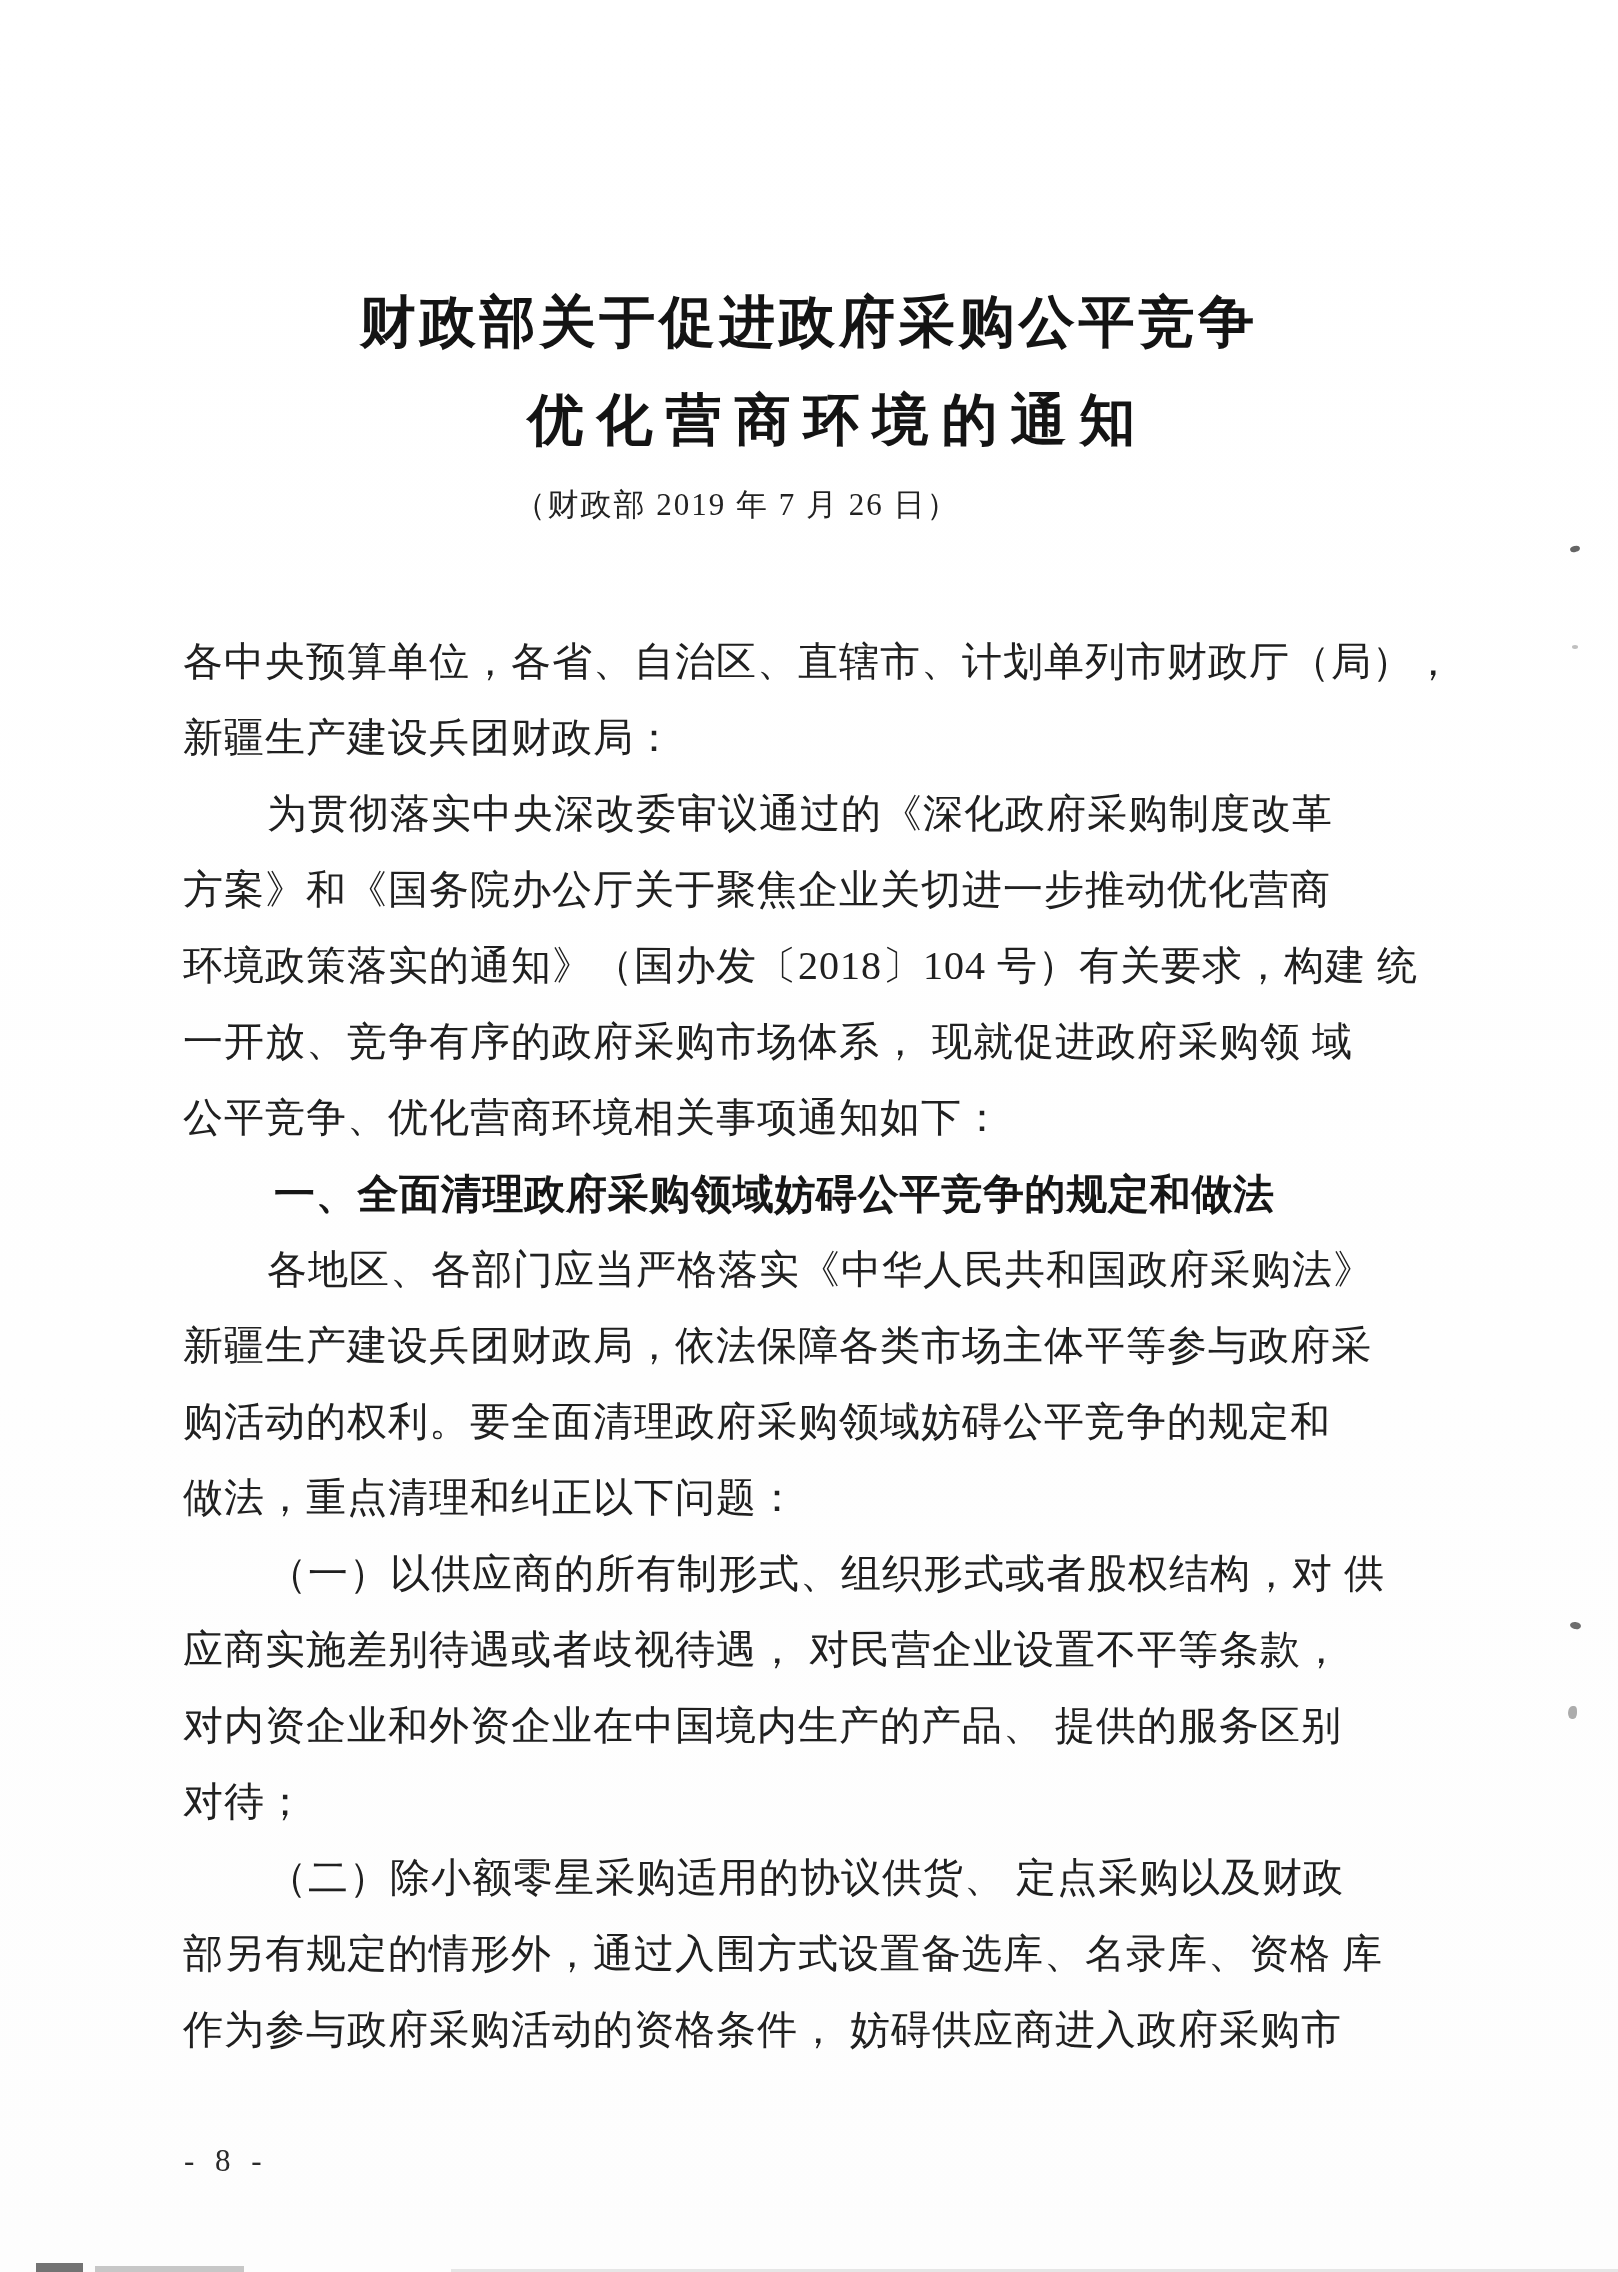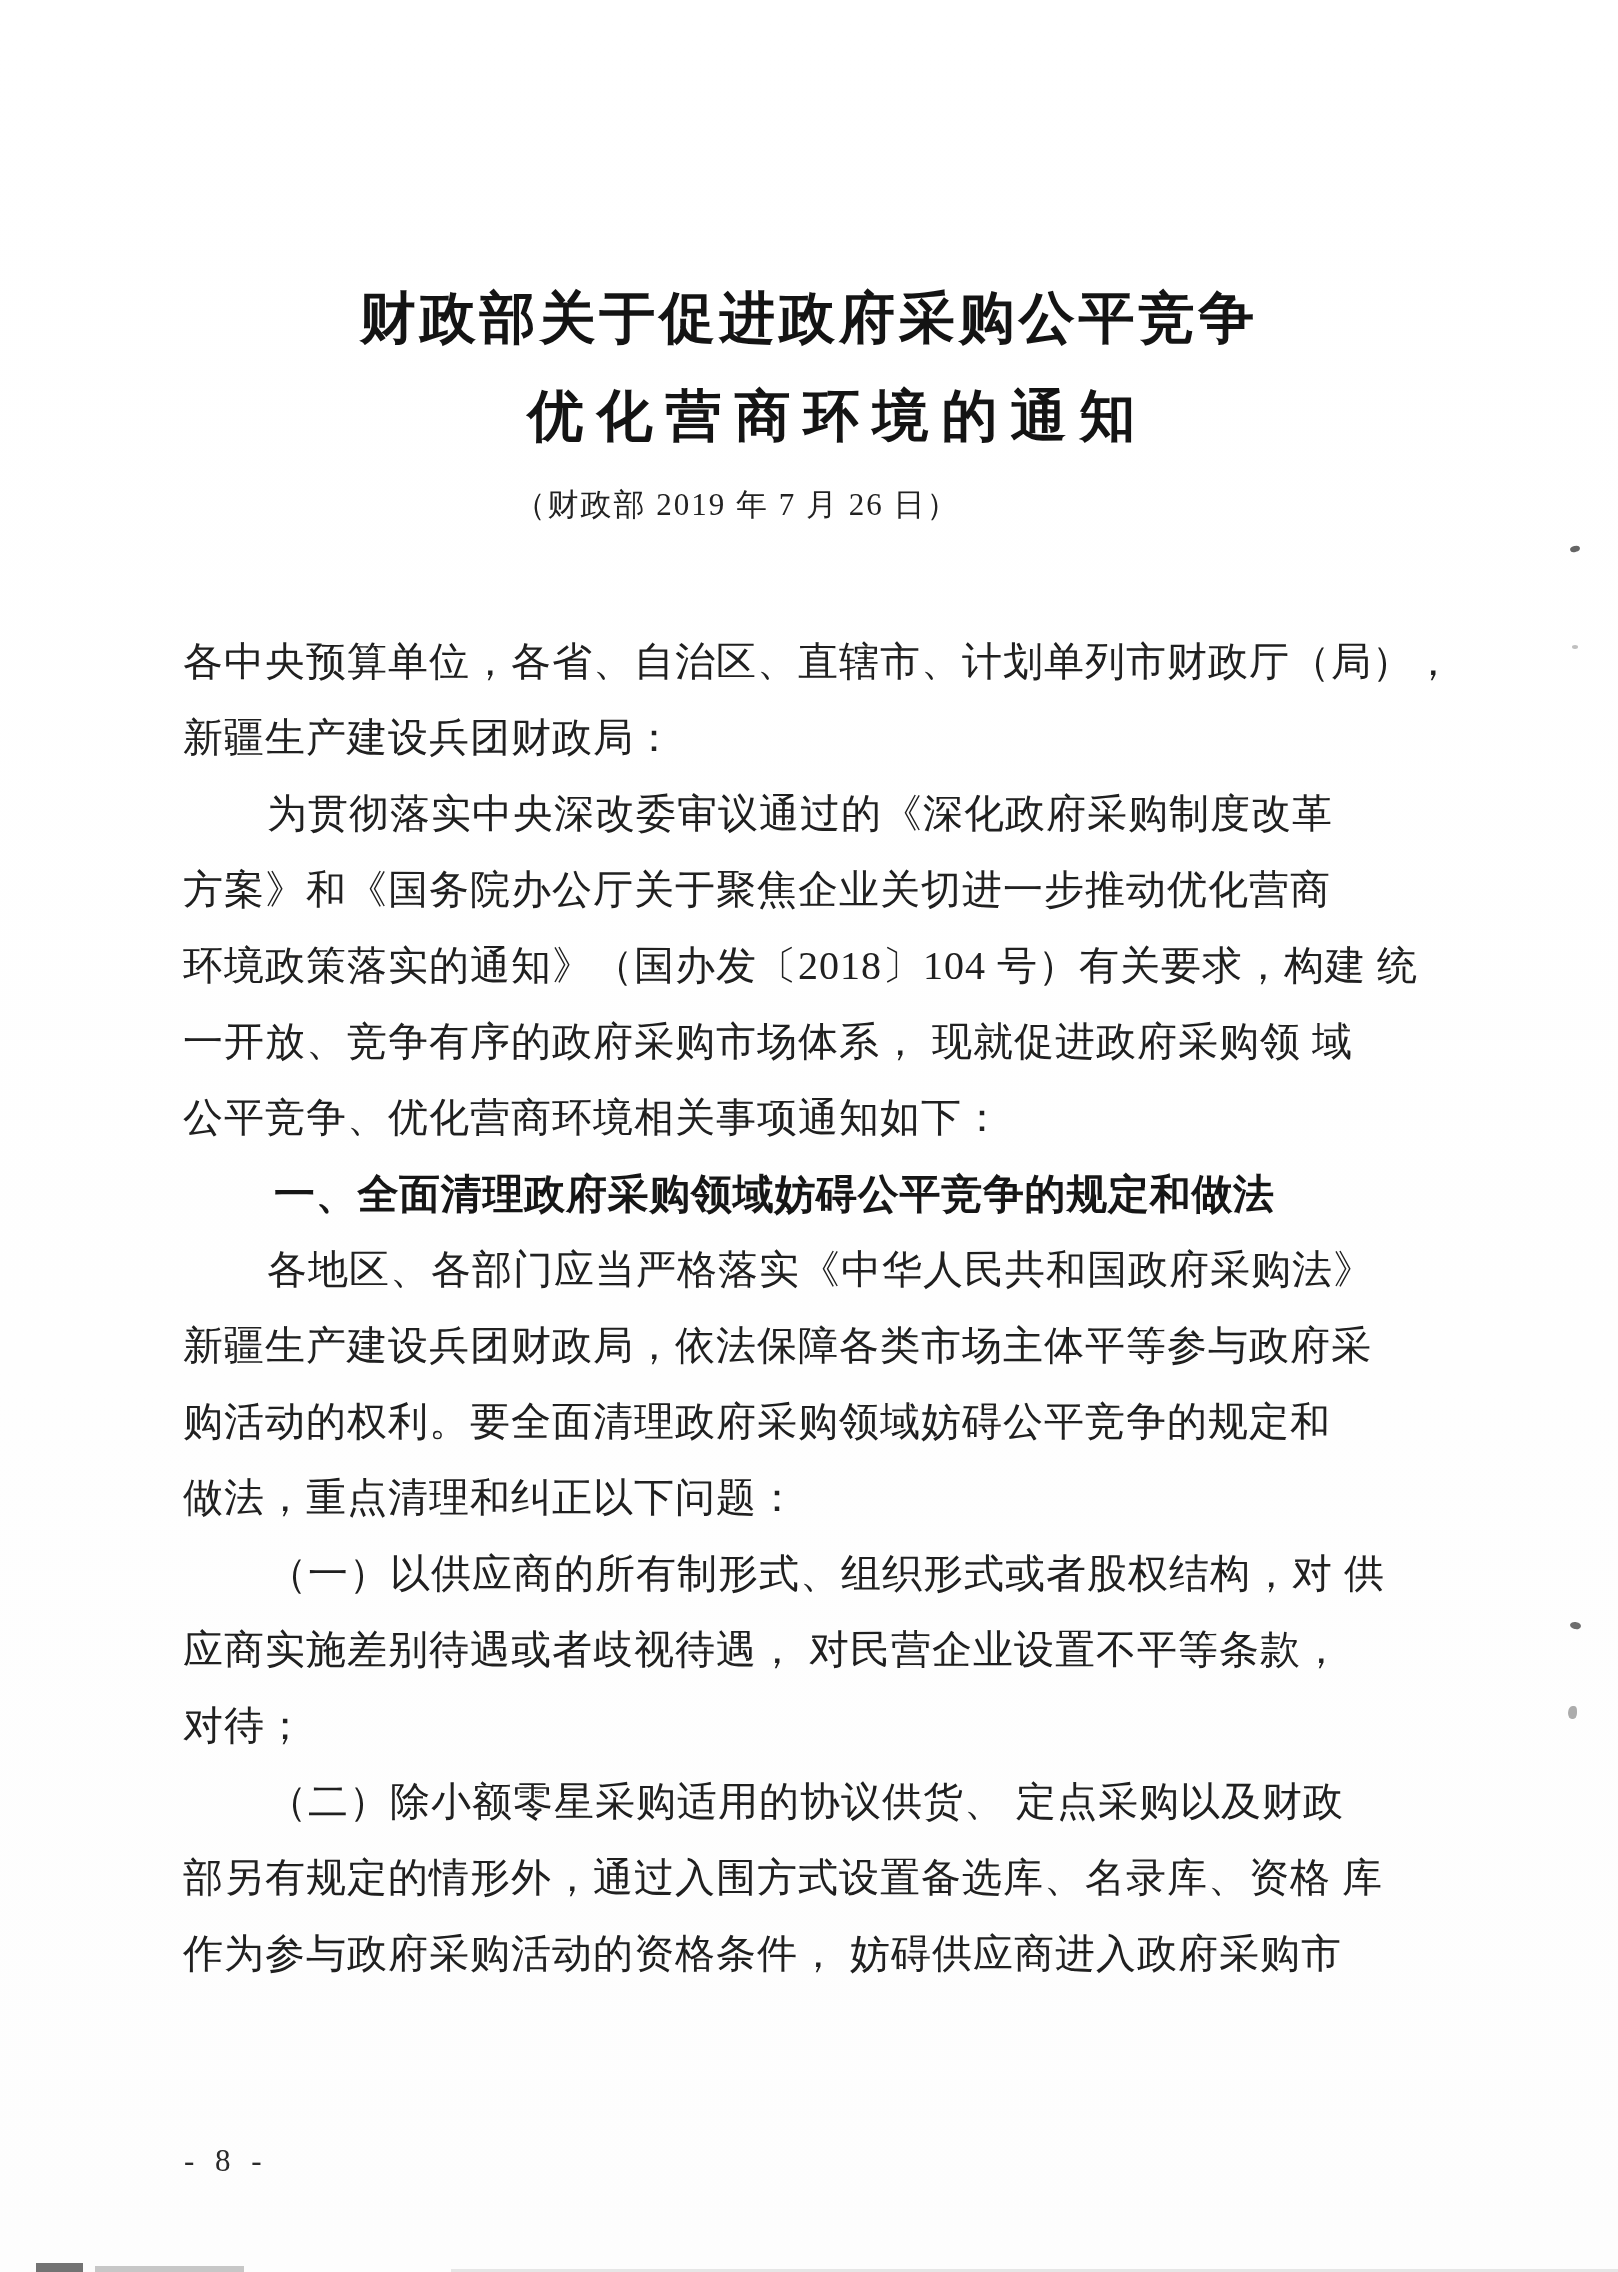--- a/index.html
+++ b/index.html
@@ -10,21 +10,21 @@
     overflow:hidden;
     font-family:"Liberation Serif","DejaVu Serif",serif;
     color:#1e1e1e;
   }
   .page{
     position:absolute;inset:0;
     background:linear-gradient(180deg,#ffffff 0%,#fefefe 60%,#fdfdfd 100%);
   }
   .doc-title{
     position:absolute;left:0;width:1618px;text-align:center;
-    font-family:Liberation Mono, monospace;
+    font-family:Liberation Serif, serif;
     font-weight:700;color:#141414;
   }
   .title-line1{top:286px;font-size:56px;line-height:72px;letter-spacing:3.9px;}
   .title-line2{top:384px;font-size:56px;line-height:72px;letter-spacing:13px;padding-left:29px;}
   .date-line{
     position:absolute;top:479px;left:0;width:1474px;text-align:center;
     font-size:31px;line-height:52px;color:#222;letter-spacing:2px;
     font-family:"Liberation Serif","DejaVu Serif",serif;
   }
   .body-block{
@@ -83,20 +83,21 @@
       <div class="line plain">环境政策落实的通知》（国办发〔2018〕104 号）有关要求，构建 统</div>
       <div class="line plain">一开放、竞争有序的政府采购市场体系， 现就促进政府采购领 域</div>
       <div class="line plain">公平竞争、优化营商环境相关事项通知如下：</div>
       <div class="line heading">一、全面清理政府采购领域妨碍公平竞争的规定和做法</div>
       <div class="line indent">各地区、各部门应当严格落实《中华人民共和国政府采购法》</div>
       <div class="line plain">新疆生产建设兵团财政局，依法保障各类市场主体平等参与政府采</div>
       <div class="line plain">购活动的权利。要全面清理政府采购领域妨碍公平竞争的规定和</div>
       <div class="line plain">做法，重点清理和纠正以下问题：</div>
       <div class="line indent">（一）以供应商的所有制形式、组织形式或者股权结构，对 供</div>
       <div class="line plain">应商实施差别待遇或者歧视待遇， 对民营企业设置不平等条款，</div>
+      <div class="line plain">对内资企业和外资企业在中国境内生产的产品、 提供的服务区别</div>
       <div class="line plain">对待；</div>
       <div class="line indent">（二）除小额零星采购适用的协议供货、 定点采购以及财政</div>
       <div class="line plain">部另有规定的情形外，通过入围方式设置备选库、名录库、资格 库</div>
       <div class="line plain">作为参与政府采购活动的资格条件， 妨碍供应商进入政府采购市</div>
     </div>
 
   <div class="page-number">- 8 -</div>
 
   <div class="speck speck-1"></div>
   <div class="speck speck-2"></div>

